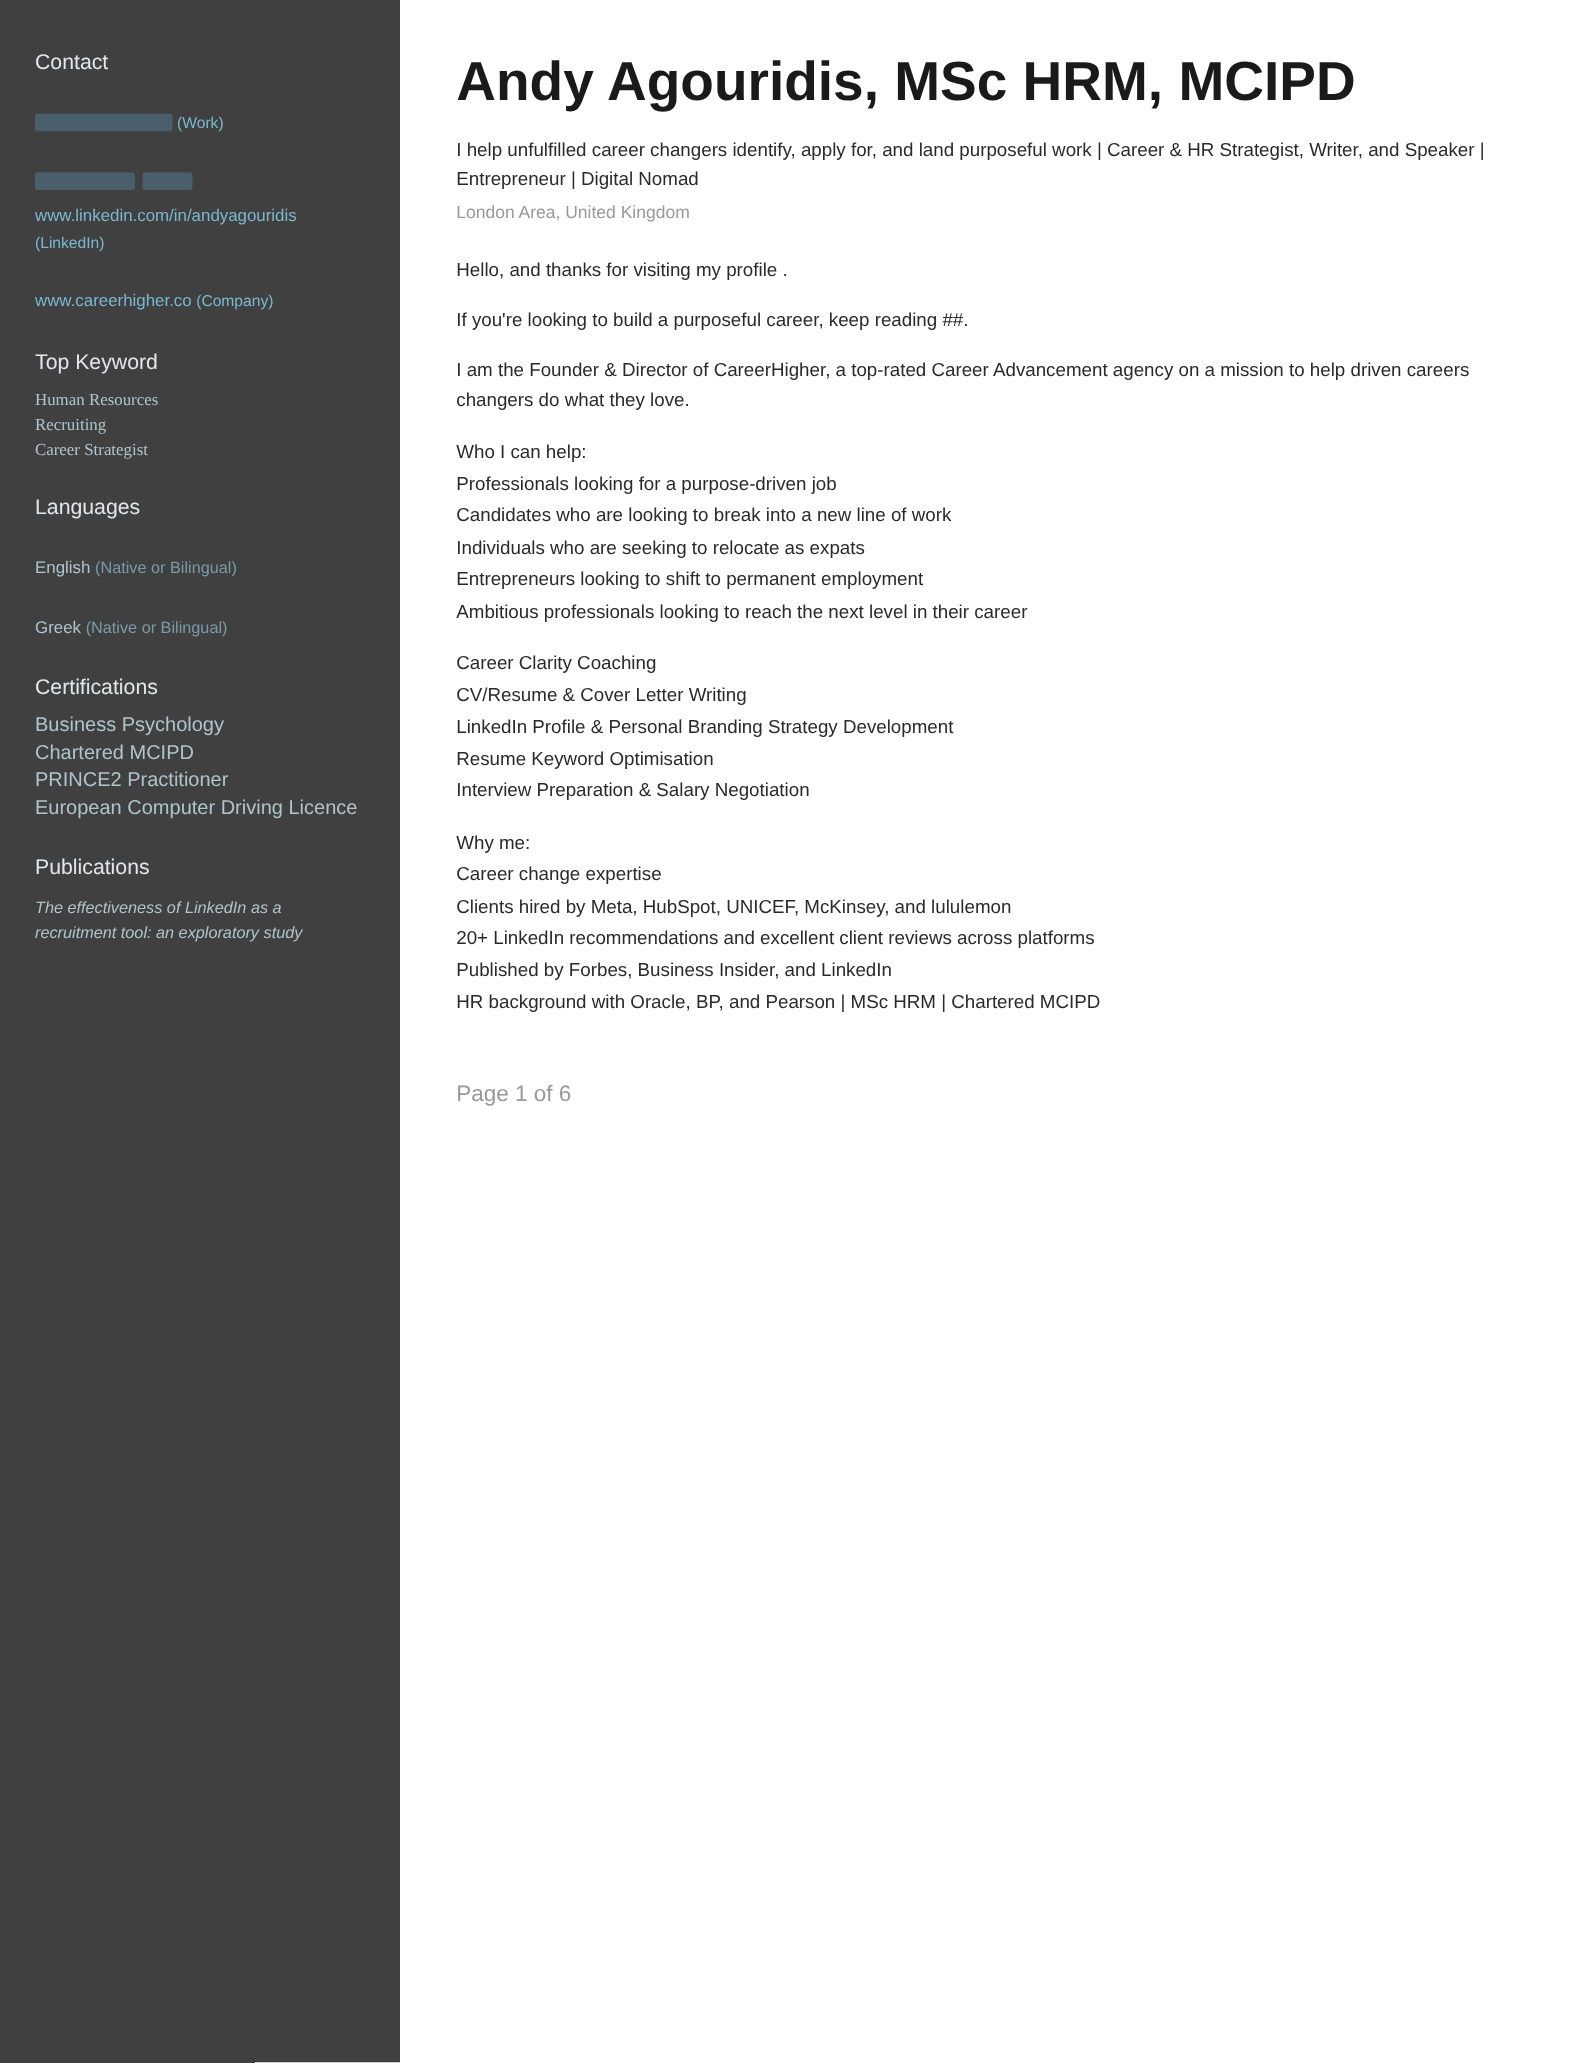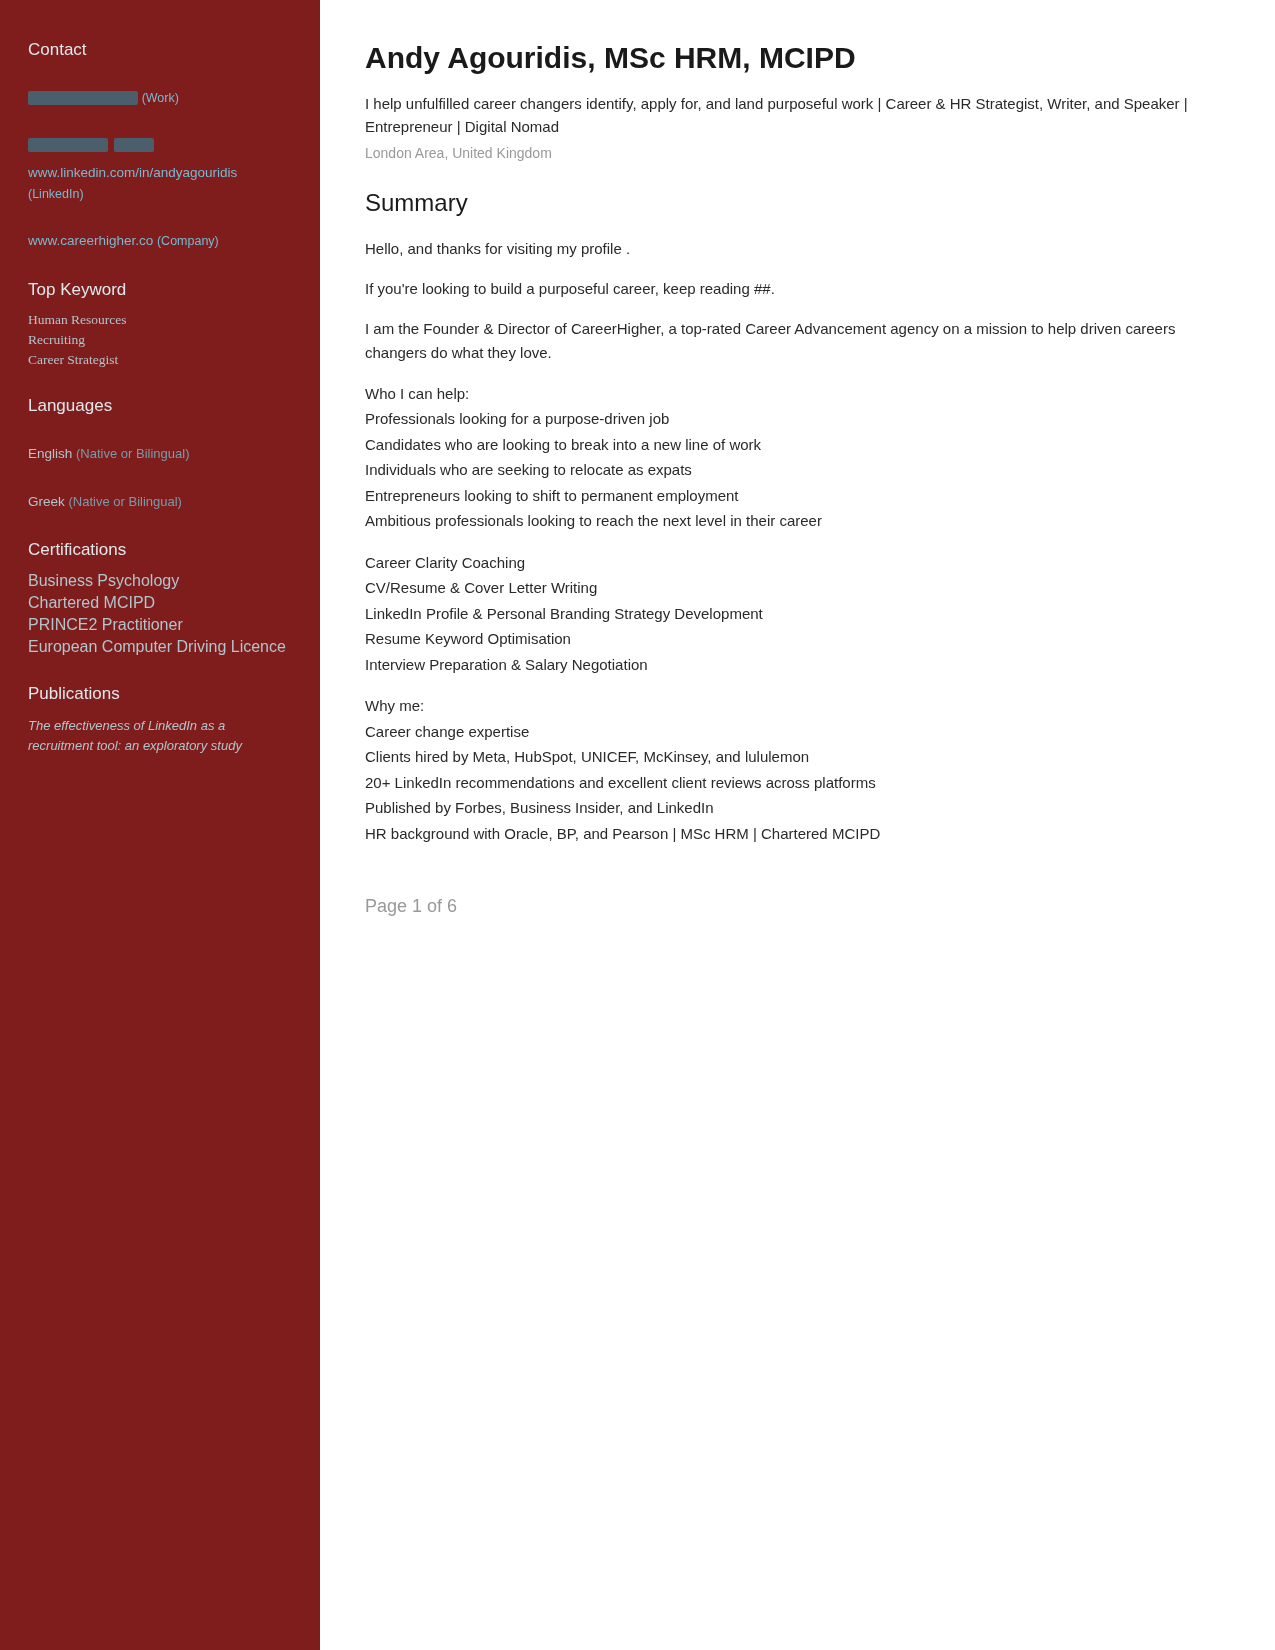--- a/index.html
+++ b/index.html
@@ -19,21 +19,21 @@
       display: flex;
       width: 1275px;
       min-height: 1650px;
       background: #fff;
     }
 
     
     .sidebar {
       width: 320px;
       min-width: 320px;
-      background: #7f1d1d;
+      background: #404040;
       color: #cdd8de;
       padding: 40px 28px;
       font-size: 13.5px;
     }
 
     .sidebar-section {
       margin-bottom: 28px;
     }
 
     .sidebar-section-title {
@@ -105,21 +105,21 @@
     }
 
     
     .main {
       flex: 1;
       padding: 40px 50px 40px 45px;
       background: #fff;
     }
 
     .profile-name {
-      font-size: 30px;
+      font-size: 44px;
       font-weight: 700;
       color: #1a1a1a;
       line-height: 1.2;
       margin-bottom: 16px;
     }
 
     .profile-tagline {
       font-size: 15px;
       color: #2a2a2a;
       line-height: 1.55;
@@ -233,21 +233,20 @@
   </div>
 
   <div class="main">
 
     <h1 class="profile-name">Andy Agouridis, MSc HRM, MCIPD</h1>
 
     <p class="profile-tagline">I help unfulfilled career changers identify, apply for, and land purposeful work | Career &amp; HR Strategist, Writer, and Speaker | Entrepreneur | Digital Nomad</p>
     <p class="profile-location">London Area, United Kingdom</p>
 
     <div class="summary-block">
-      <div class="section-title">Summary</div>
 
       <p class="summary-para">Hello, and thanks for visiting my profile .</p>
 
       <p class="summary-para">If you're looking to build a purposeful career, keep reading ##.</p>
 
       <p class="summary-para">I am the Founder &amp; Director of CareerHigher, a top-rated Career Advancement agency on a mission to help driven careers changers do what they love.</p>
 
       <div class="summary-line-group">
         <div class="summary-line">Who I can help:</div>
         <div class="summary-line">Professionals looking for a purpose-driven job</div>

